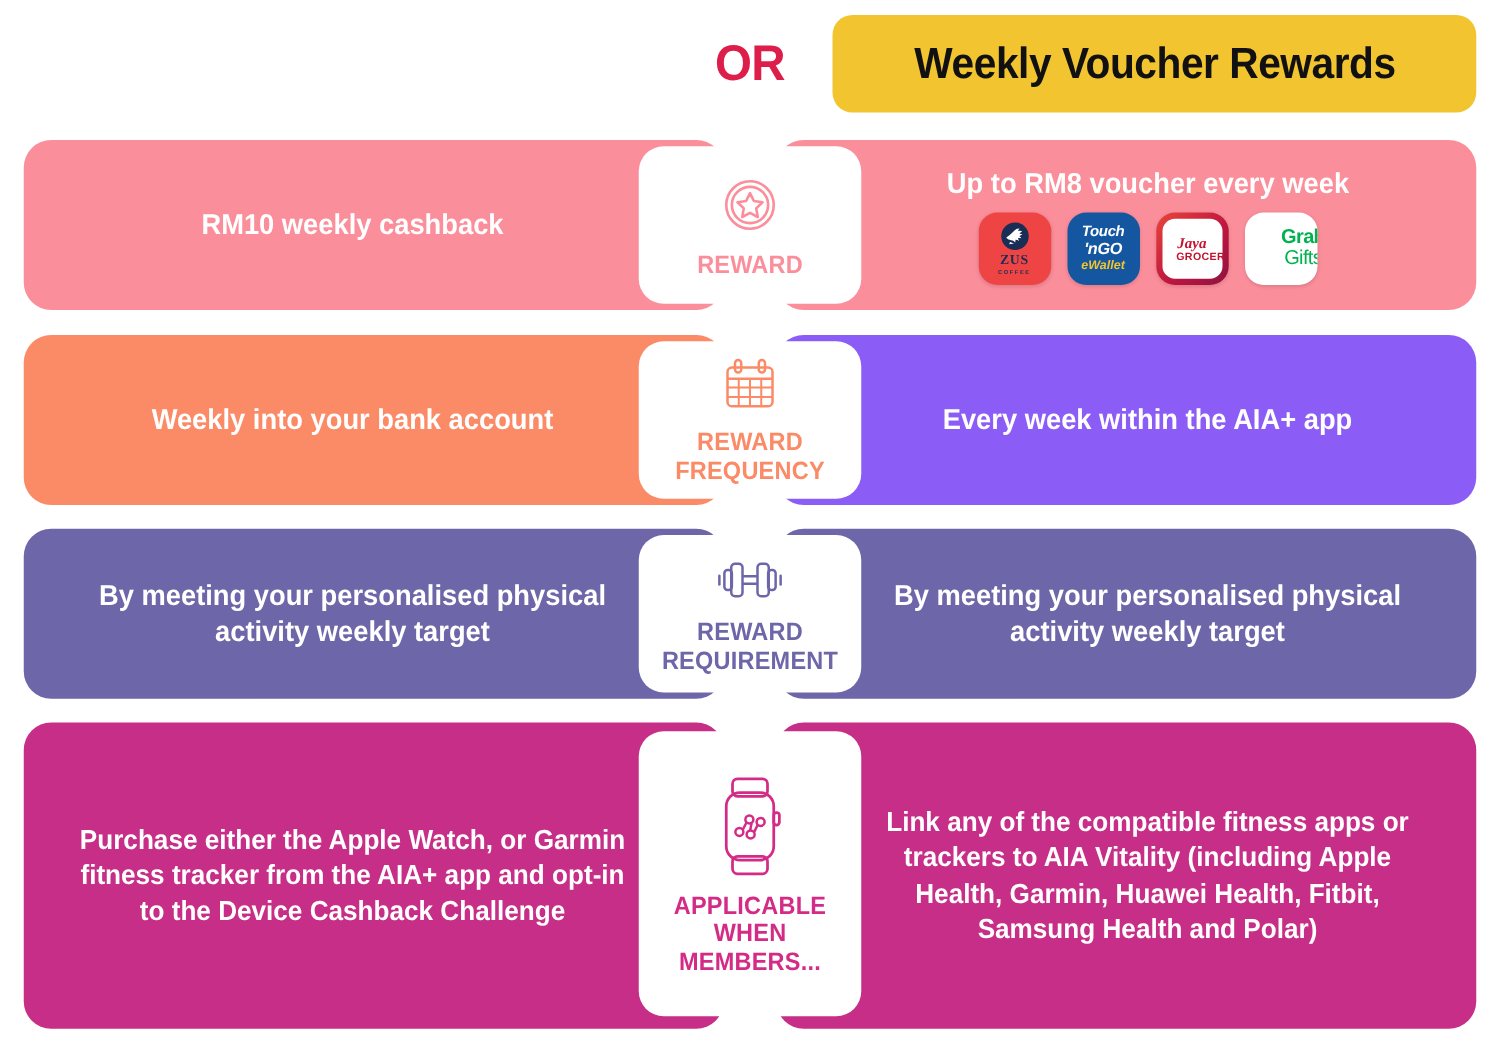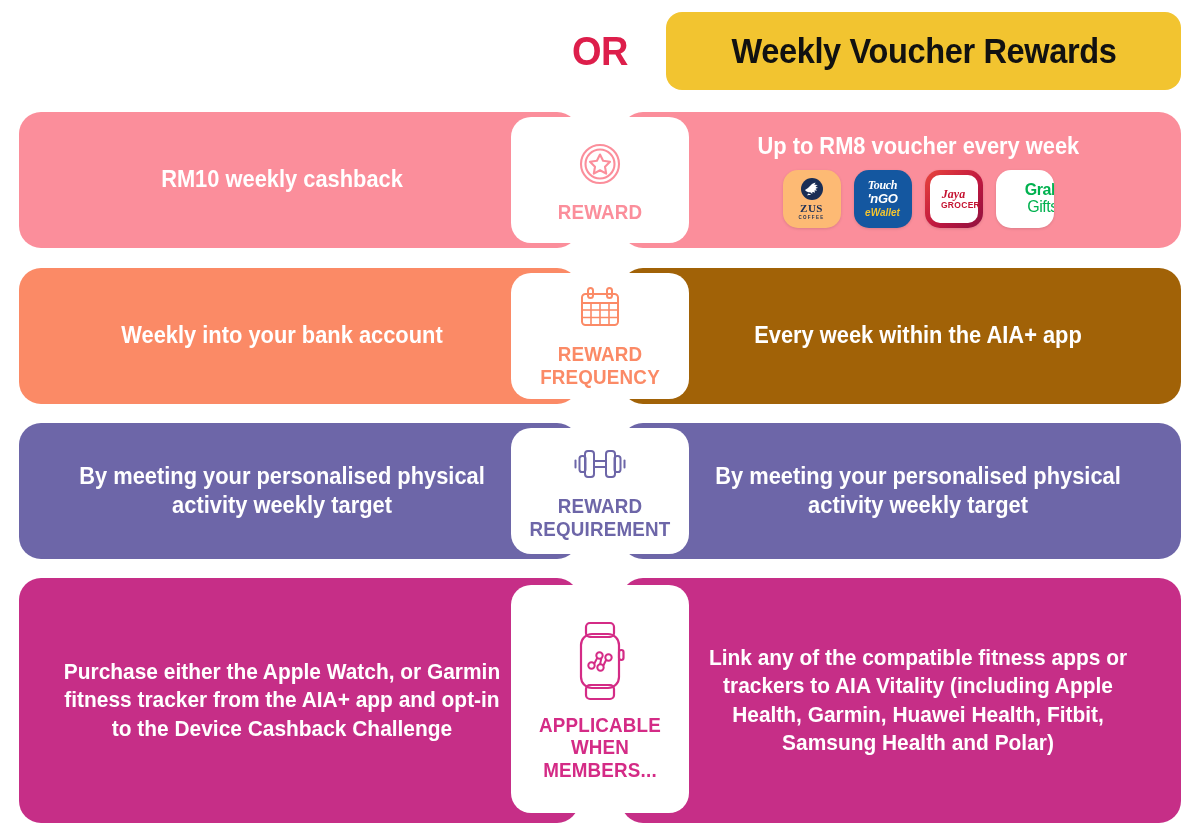--- a/index.html
+++ b/index.html
@@ -98,32 +98,32 @@
     margin-bottom: 10px; transform: scaleX(0.95);
   }
   .logo-row { display: flex; gap: 13px; align-items: center; }
   .logo {
     width: 58px; height: 58px; border-radius: 15px;
     display: flex; flex-direction: column;
     align-items: center; justify-content: center;
     box-sizing: border-box; overflow: hidden;
     box-shadow: 0 1px 3px rgba(0,0,0,.12);
   }
-  .logo-zus  { background: #fdba74; }
+  .logo-zus  { background: #ef4444; }
   .logo-tng  { background: #1457A0; }
   .logo-jaya { background: linear-gradient(135deg,#E8453C 0%,#C0173F 55%,#8E1240 100%); padding: 5px; }
   .logo-jaya-inner {
     width: 100%; height: 100%; background: #fff; border-radius: 10px;
     display: flex; flex-direction: column; align-items: center; justify-content: center;
   }
   .logo-grab { background: #FFFFFF; padding-left: 36px; }
 
   .zus-word { font-family: "Liberation Serif", serif; font-size: 11px; font-weight: bold; color: #1A2E55; letter-spacing: .5px; line-height: 1; margin-top: 2px; }
   .zus-sub  { font-size: 4.5px; font-weight: bold; color: #1A2E55; letter-spacing: 1.3px; line-height: 1; margin-top: 2px; }
-  .tng-l1 { font-size: 12px; font-weight: bold; font-style: italic; color:#fff; line-height:1; letter-spacing:-.3px;font-family:Liberation Serif, serif;}
+  .tng-l1 { font-size: 12px; font-weight: bold; font-style: italic; color:#fff; line-height:1; letter-spacing:-.3px;}
   .tng-l2 { font-size: 13px; font-weight: bold; font-style: italic; color:#fff; line-height:1; letter-spacing:-.3px; margin-top:1px;}
   .tng-l3 { font-size: 10px; font-weight: bold; font-style: italic; color:#F2C430; line-height:1; margin-top:3px;}
   .jaya-l1 { font-family:"Liberation Serif", serif; font-style: italic; font-weight: bold; font-size: 12px; color:#C41230; line-height:1; }
   .jaya-l2 { font-size: 8.5px; font-weight: bold; color:#C41230; letter-spacing:.3px; line-height:1; margin-top:1px;padding-left:14px;}
   .grab-l1 { font-size: 16px; font-weight: bold; color:#00B14F; line-height:1; letter-spacing:-.5px;}
   .grab-l2 { font-size: 16px; font-weight: normal; color:#00B14F; line-height:1; letter-spacing:-.5px; margin-top:1px;}
 </style>
 </head>
 <body>
 
@@ -185,21 +185,21 @@
         </svg>
       </span>
       <span class="center-label" style="color:#FB8E9B;">REWARD</span>
     </div>
   </div>
 
   <div class="row" style="top:268px;height:136px;">
     <div class="panel panel-left" style="background:#FB8A66;">
       <div class="panel-text">Weekly into your bank account</div>
     </div>
-    <div class="panel panel-right" style="background:#a16207;">
+    <div class="panel panel-right" style="background:#8b5cf6;">
       <div class="panel-text">Every week within the AIA+ app</div>
     </div>
     <div class="center-card" style="top:5px;height:126px;">
       <span class="icon-wrap">
         <svg width="50" height="50" viewBox="0 0 50 50" fill="none" stroke="#FB8A66" stroke-width="2">
           <rect x="7" y="10" width="36" height="31" rx="3.5"></rect>
           <line x1="7" y1="19" x2="43" y2="19"></line>
           <rect x="13" y="4" width="5" height="10" rx="2.5"></rect>
           <rect x="32" y="4" width="5" height="10" rx="2.5"></rect>
           <g stroke-width="1.6">

